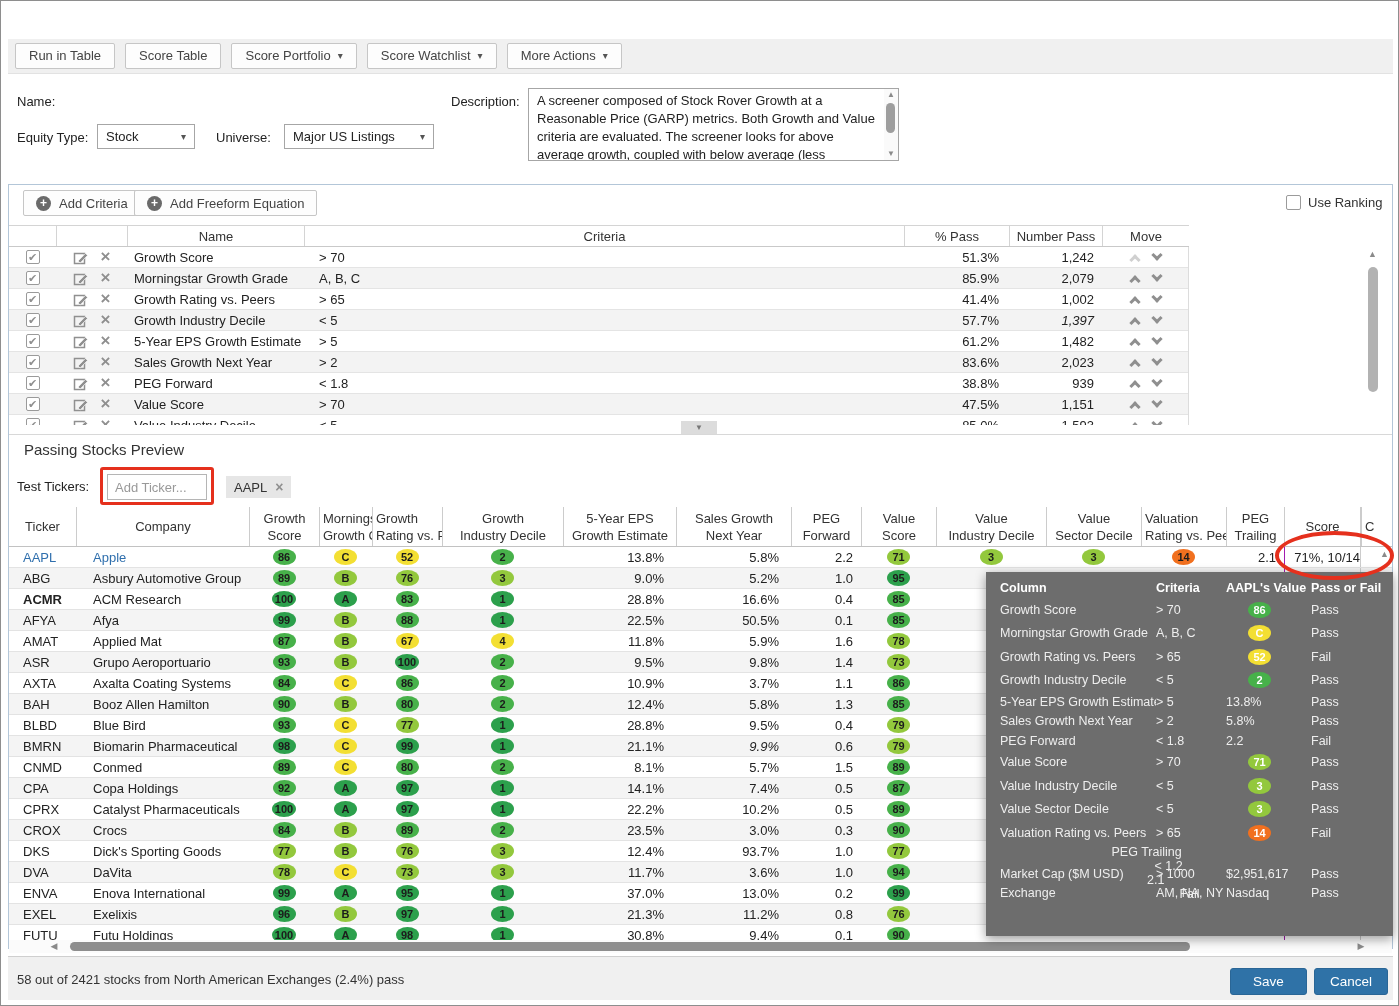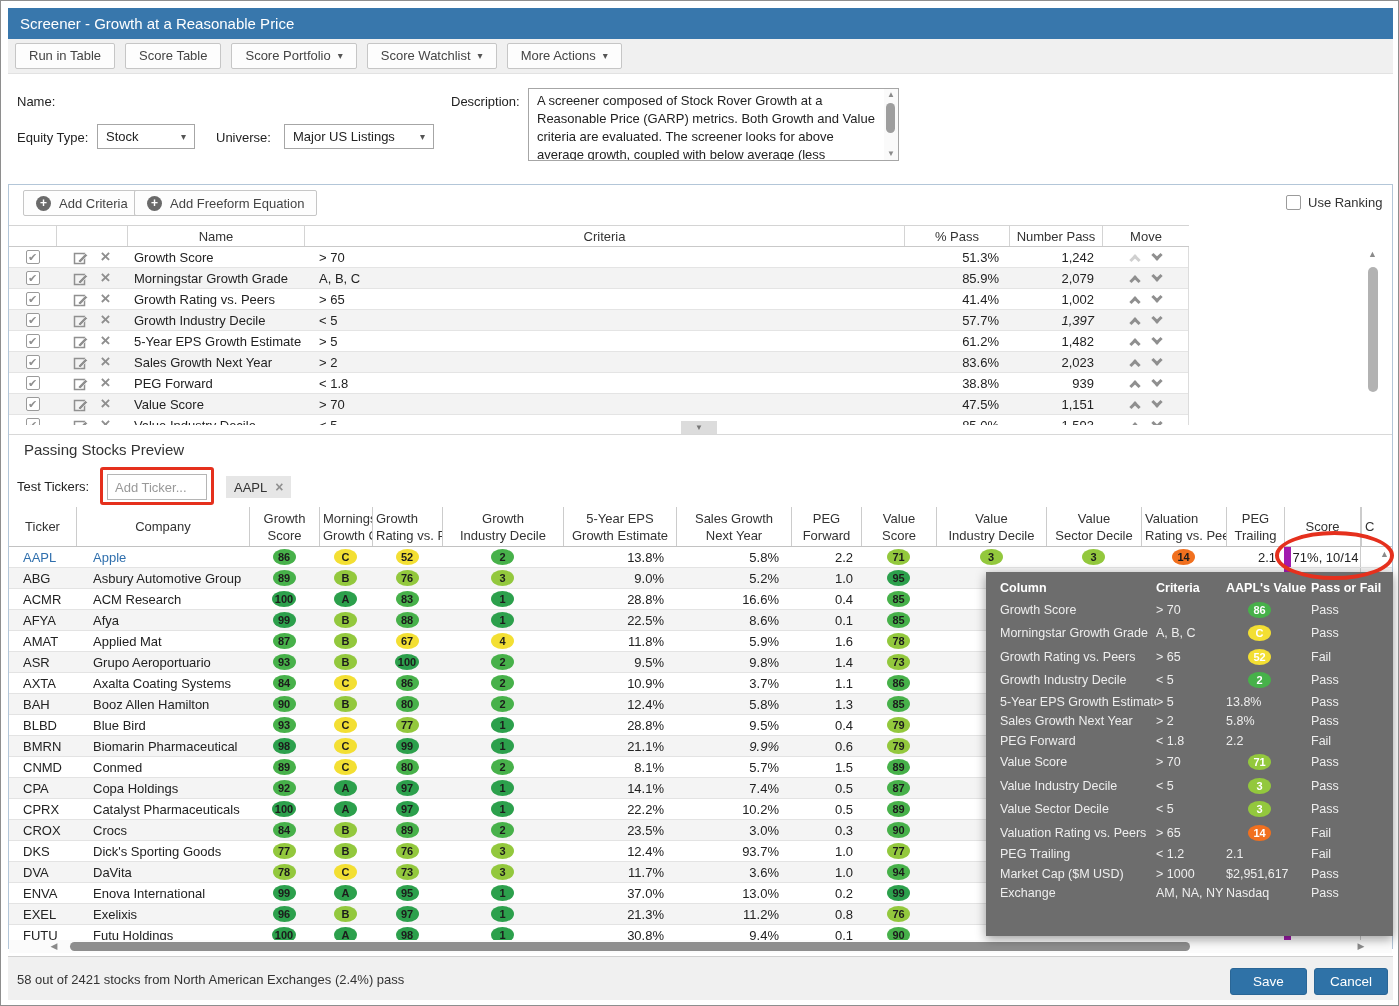--- a/index.html
+++ b/index.html
@@ -64,21 +64,21 @@
   .phcell div { line-height:17px; text-align:center; white-space:nowrap; }
   .phcell.clip div { text-align:left; padding-left:3px; }
   .phcell.score-h { border-right:1px solid #cccccc; }
 
   #preview-rows { position:absolute; left:0; top:362px; width:1383px; height:393px; overflow:hidden; }
   .prow { display:flex; height:21px; border-bottom:1px solid #e3e3e3; font-size:13px; color:#222; background:#fff; }
   .prow.alt { background:#f4f4f4; }
   .pcell { display:flex; align-items:center; height:100%; flex-shrink:0; overflow:hidden; }
   .pcell.r { justify-content:flex-end; }
   .pcell.c { justify-content:center; }
-  .pcell.score-c { border-left:7px solid #a21caf; border-right:1px solid #cccccc; justify-content:center; }
+  .pcell.score-c { border-left:1px solid #a21caf; border-right:1px solid #cccccc; justify-content:flex-end; }
   .badge { display:inline-flex; align-items:center; justify-content:center; min-width:23px; height:16px; border-radius:50%; font-size:11px; font-weight:bold; color:#1c1c1c; padding:0 3px; }
 
   .hscrollbar { position:absolute; left:0; top:755px; width:1383px; height:13px; background:#fbfbfb; }
   .hscrollbar .arr { position:absolute; top:0; width:14px; height:13px; color:#8a8a8a; font-size:9px; text-align:center; line-height:13px; }
   .hscrollbar .thumb { position:absolute; left:61px; top:2px; width:1120px; height:9px; background:#8e8e8e; border-radius:5px; }
   .pv-upArr { position:absolute; left:1371px; top:364px; color:#8a8a8a; font-size:9px; z-index:40; }
 
   #popup { position:absolute; left:985px; top:571px; width:407px; height:364px; background:#6d6d6d; box-shadow:0 3px 10px rgba(0,0,0,.4); z-index:50; padding:9px 14px 6px 14px; }
   .pop-title { font-size:15px; font-weight:bold; color:#fff; margin-bottom:7px; white-space:nowrap; }
   .pop-head { display:flex; font-size:12.5px; font-weight:bold; color:#fff; margin-bottom:3px; }
@@ -96,21 +96,20 @@
   .anno-box { position:absolute; left:99px; top:649px; width:114px; height:38px; border:3px solid #e5301d; border-radius:3px; z-index:60; }
   .anno-ellipse { position:absolute; left:1274px; top:530px; width:119px; height:49px; border:4px solid #e5301d; border-radius:50%; z-index:60; }
 
   svg { display:block; }
 </style>
 </head>
 <body>
 
 <div id="window">
 
-  <div class="titlebar">Screener - Growth at a Reasonable Price</div>
 
   <div class="toolbar" id="toolbar">
       <div class="tbtn">
         <span>Run in Table</span>
       </div>
       <div class="tbtn">
         <span>Score Table</span>
       </div>
       <div class="tbtn">
         <span>Score Portfolio</span>
@@ -533,21 +532,21 @@
             <span class="badge" style="background: rgb(44, 160, 76);">95</span>
           </div>
           <div class="pcell c" style="width: 110px;"></div>
           <div class="pcell c" style="width: 95px;"></div>
           <div class="pcell c" style="width: 85px;"></div>
           <div class="pcell r" style="width: 58px; padding-right: 8px;"></div>
           <div class="pcell score-c" style="width: 77px;"></div>
           <div class="pcell c" style="width: 31px;"></div>
         </div>
         <div class="prow">
-          <div class="pcell" style="width: 67px; padding-left: 14px;">
+          <div class="pcell" style="width: 67px; padding-left: 14px; font-weight: bold;">
             <span>ACMR</span>
           </div>
           <div class="pcell" style="width: 173px; padding-left: 17px;">
             <span>ACM Research</span>
           </div>
           <div class="pcell c" style="width: 70px;">
             <span class="badge" style="background: rgb(44, 160, 76);">100</span>
           </div>
           <div class="pcell c" style="width: 53px;">
             <span class="badge" style="background: rgb(44, 160, 76);">A</span>
@@ -593,21 +592,21 @@
           <div class="pcell c" style="width: 70px;">
             <span class="badge" style="background: rgb(71, 177, 74);">88</span>
           </div>
           <div class="pcell c" style="width: 121px;">
             <span class="badge" style="background: rgb(44, 160, 76);">1</span>
           </div>
           <div class="pcell r" style="width: 113px; padding-right: 12px;">
             <span>22.5%</span>
           </div>
           <div class="pcell r" style="width: 115px; padding-right: 12px;">
-            <span>8.6%</span>
+            <span>50.5%</span>
           </div>
           <div class="pcell r" style="width: 70px; padding-right: 8px;">
             <span>0.1</span>
           </div>
           <div class="pcell c" style="width: 75px;">
             <span class="badge" style="background: rgb(71, 177, 74);">85</span>
           </div>
           <div class="pcell c" style="width: 110px;"></div>
           <div class="pcell c" style="width: 95px;"></div>
           <div class="pcell c" style="width: 85px;"></div>
@@ -1262,21 +1261,21 @@
           <span class="pop-c2">&lt; 5</span>
           <span class="pop-c3"><span class="badge" style="background: rgb(147, 200, 61); color: rgb(255, 255, 255);">3</span></span>
           <span class="pop-c4">Pass</span>
         </div>
         <div class="pop-row" style="height: 23.5px;">
           <span class="pop-c1">Valuation Rating vs. Peers</span>
           <span class="pop-c2">&gt; 65</span>
           <span class="pop-c3"><span class="badge" style="background: rgb(241, 112, 31); color: rgb(255, 255, 255);">14</span></span>
           <span class="pop-c4">Fail</span>
         </div>
-        <div class="pop-row" style="height: 19.5px;">
+        <div class="pop-row" style="height: 19.5px; flex-direction: column;">
           <span class="pop-c1">PEG Trailing</span>
           <span class="pop-c2">&lt; 1.2</span>
           <span class="pop-c3">2.1</span>
           <span class="pop-c4">Fail</span>
         </div>
         <div class="pop-row" style="height: 19.5px;">
           <span class="pop-c1">Market Cap ($M USD)</span>
           <span class="pop-c2">&gt; 1000</span>
           <span class="pop-c3">$2,951,617</span>
           <span class="pop-c4">Pass</span>

